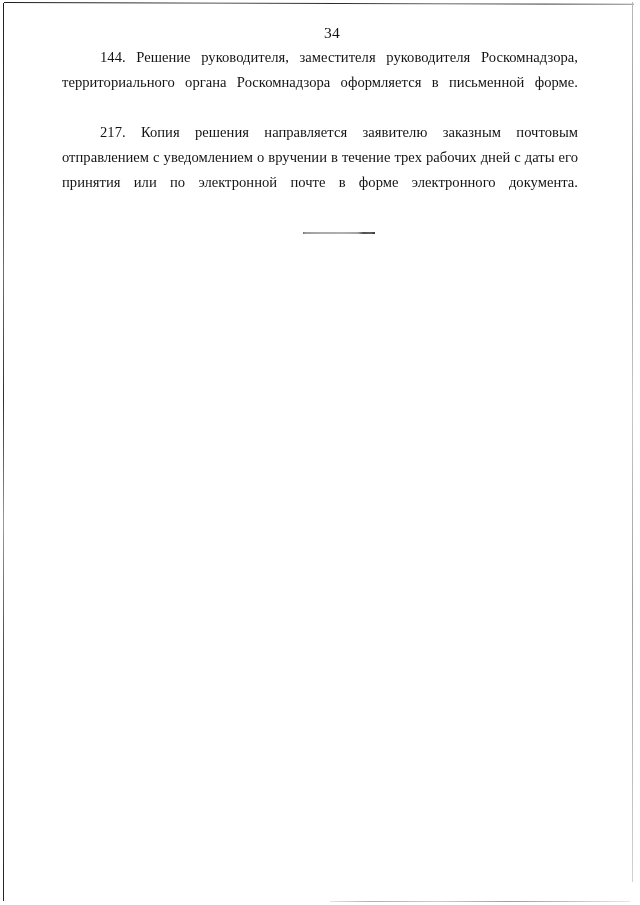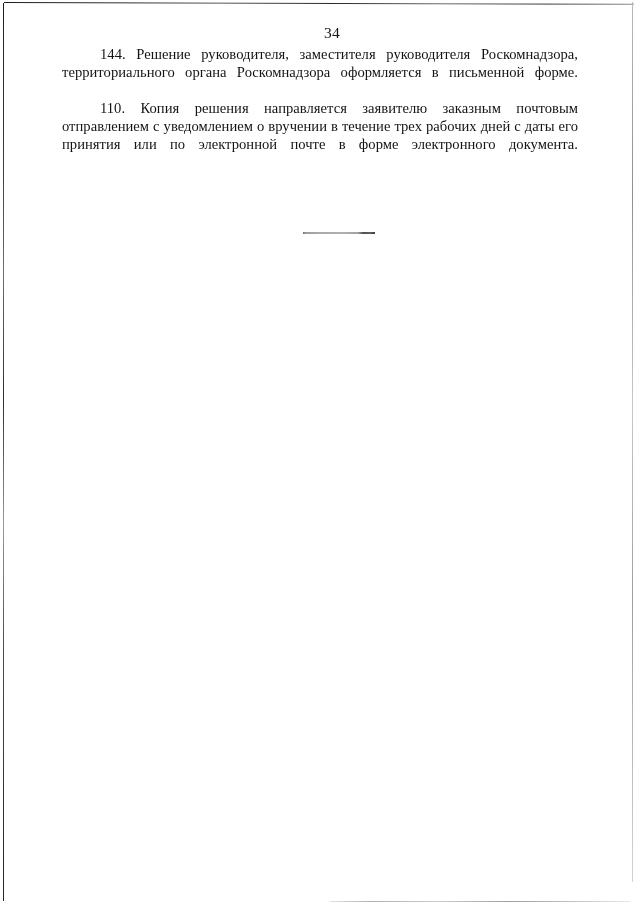--- a/index.html
+++ b/index.html
@@ -88,21 +88,21 @@
     left: 62px;
     top: 45px;
     width: 516px;
   }
   .doc-paragraph {
     margin: 0;
     text-align: justify;
     text-justify: inter-word;
     text-indent: 38px;
     font-size: 14.6px;
-    line-height: 18px;
+    line-height: 25px;
     letter-spacing: 0.02px;
     word-spacing: 0.2px;
   }
   
   .doc-paragraph::after {
     content: "";
     display: inline-block;
     width: 100%;
   }
 
@@ -132,20 +132,20 @@
 
   <div class="scan-edge top"></div>
   <div class="scan-edge left"></div>
   <div class="scan-edge right"></div>
   <div class="scan-edge bottom"></div>
 
   <div class="page-number">34</div>
 
   <div class="text-block">
     <p class="doc-paragraph">144. Решение руководителя, заместителя руководителя Роскомнадзора, территориального органа Роскомнадзора оформляется в письменной форме.</p>
-    <p class="doc-paragraph">110. Копия решения направляется заявителю заказным почтовым отправлением с уведомлением о вручении в течение трех рабочих дней с даты его принятия или по электронной почте в форме электронного документа.</p>
+    <p class="doc-paragraph">217. Копия решения направляется заявителю заказным почтовым отправлением с уведомлением о вручении в течение трех рабочих дней с даты его принятия или по электронной почте в форме электронного документа.</p>
   </div>
 
   <div class="separator-wrap">
     <div class="separator-rule"></div>
   </div>
 
 </div>
 
 </body></html>

